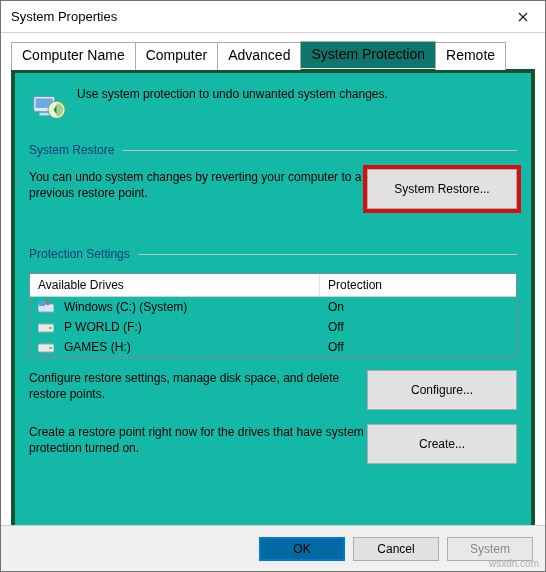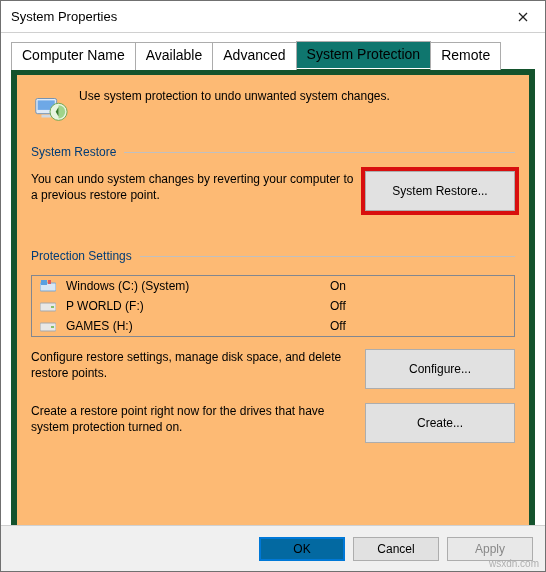--- a/index.html
+++ b/index.html
@@ -44,23 +44,23 @@
   }
   .tab.active {
     background: #0f766e;
     border-bottom: 1px solid #fff;
     top: 0;
     padding-bottom: 6px;
     z-index: 3;
   }
   .panel {
     margin: 0 10px 0 10px;
-    border: 6px solid #14532d;
+    border: 4px solid #14532d;
     padding: 14px 14px 10px 14px;
-    background: #fdba74;
+    background: #14b8a6;
     height: 468px;
     position: relative;
   }
   .intro { display: flex; align-items: flex-start; gap: 10px; margin-bottom: 18px; }
   .intro .icon {
     width: 38px; height: 38px;
     display: flex; align-items: center; justify-content: center;
   }
   .intro .icon svg { width: 38px; height: 38px; }
   .grouphead {
@@ -125,21 +125,21 @@
   <div class="close">
     <svg viewBox="0 0 10 10" width="10" height="10">
       <line x1="1" y1="1" x2="9" y2="9" stroke="#222" stroke-width="1.2"></line>
       <line x1="9" y1="1" x2="1" y2="9" stroke="#222" stroke-width="1.2"></line>
     </svg>
   </div>
 </div>
 
 <div class="tabstrip">
   <div class="tab">Computer Name</div>
-  <div class="tab">Available</div>
+  <div class="tab">Computer</div>
   <div class="tab">Advanced</div>
   <div class="tab active">System Protection</div>
   <div class="tab">Remote</div>
 </div>
 
 <div class="panel">
 
   <div class="intro">
     <span class="icon">
       <svg viewBox="0 0 40 40">
@@ -164,20 +164,24 @@
   </div>
 
   <div style="height:18px"></div>
 
   <div class="grouphead">
     <span class="label">Protection Settings</span>
     <span class="line"></span>
   </div>
 
   <div class="tablewrap">
+    <div class="tablehead">
+      <div class="cell col-drive">Available Drives</div>
+      <div class="cell col-prot">Protection</div>
+    </div>
 
     <div class="tablerow">
       <div class="cell col-drive">
         <span class="driveicon">
           <svg viewBox="0 0 16 12" width="16" height="12">
               <rect x="0" y="3" width="16" height="8" rx="1" fill="#d9e6f2" stroke="#7aa6d0"></rect>
               <rect x="1" y="0" width="6" height="5" fill="#5aa0e0"></rect>
               <rect x="8" y="0" width="3" height="4" fill="#e05a5a"></rect>
             </svg>
         </span>
@@ -221,16 +225,16 @@
   <div class="row">
     <div class="txt">Create a restore point right now for the drives that have system protection turned on.</div>
     <button class="btn">Create...</button>
   </div>
 
 </div>
 
 <div class="bottombar">
   <button class="btn primary">OK</button>
   <button class="btn">Cancel</button>
-  <button class="btn disabled">Apply</button>
+  <button class="btn disabled">System</button>
 </div>
 
 <div class="watermark">wsxdn.com</div>
 
 </body></html>

